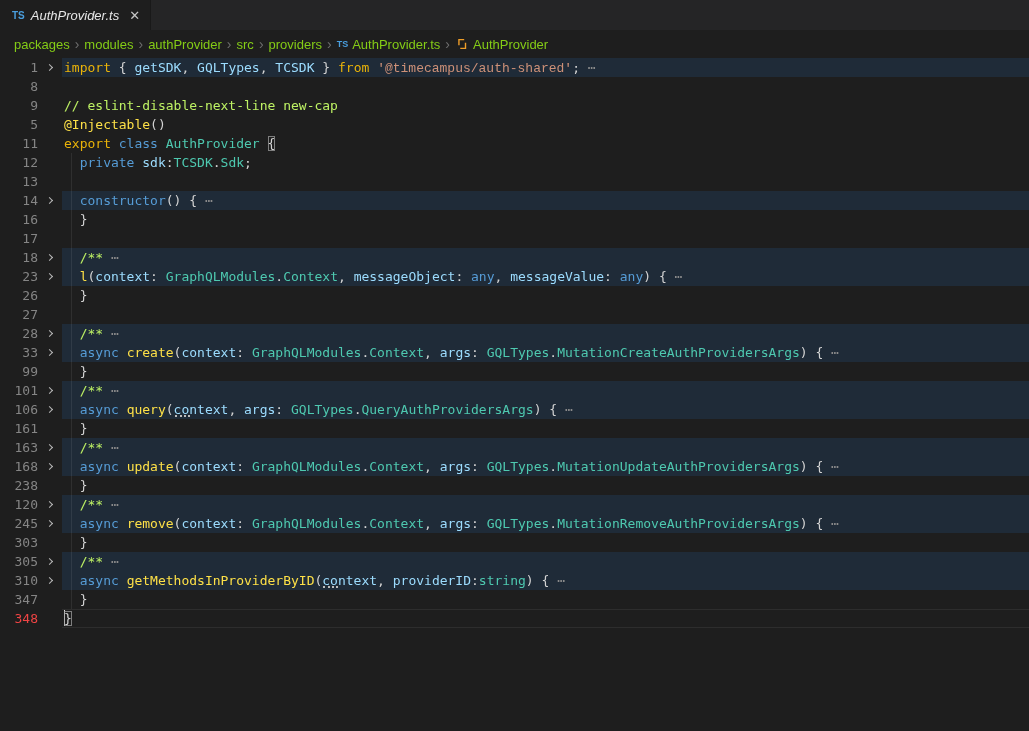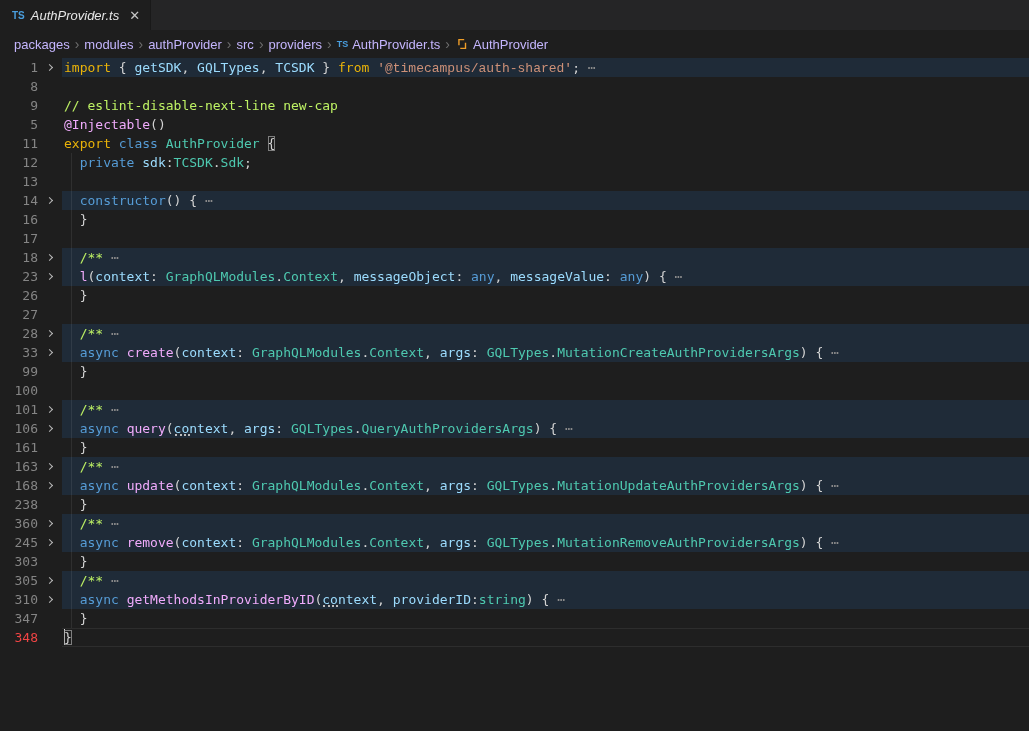--- a/index.html
+++ b/index.html
@@ -12,21 +12,21 @@
          border-right:1px solid #191919; min-width:146px; }
   .tab .ficon { font-size:10px; font-weight:700; color:#4a9edd; margin-right:6px; letter-spacing:0; }
   .tab .title { font-size:13px; font-style:italic; color:#e7e7e7; }
   .tab .close { margin-left:10px; color:#c5c5c5; font-size:13px; cursor:pointer; line-height:1; }
 
   
   .breadcrumb { height:28px; display:flex; align-items:center; padding-left:14px;
                 background:#1e1e1e; font-size:13px; color:#a9a9a9; white-space:nowrap; }
   .breadcrumb .sep { color:#6e6e6e; margin:0 5px; font-size:14px; }
   .breadcrumb .ficon { font-size:9px; font-weight:700; color:#4a9edd; margin-right:4px; }
-  .breadcrumb .crumb { color:#c4b5fd; }
+  .breadcrumb .crumb { color:#84cc16; }
   .breadcrumb .symicon { width:14px; height:14px; margin-right:4px; display:inline-block; vertical-align:-2px; }
 
   
   .editor { position:relative; width:100%; height:673px; background:#1e1e1e;
             font-family:"DejaVu Sans Mono","Liberation Mono",monospace; font-size:13px; }
   .row { display:flex; height:19px; line-height:19px; position:relative; }
   .gutter { width:62px; flex:none; display:flex; align-items:center; }
   .lnum { width:38px; text-align:right; color:#858585; font-size:13px; flex:none; }
   .lnum.active { color:#ef4444; }
   .chevcell { width:24px; flex:none; display:flex; justify-content:center; align-items:center; }
@@ -34,21 +34,21 @@
           transform:rotate(45deg); margin-right:2px; }
   .content { flex:1; position:relative; white-space:pre; padding-left:2px; color:#d4d4d4; }
   .content.hl { background:#1f2b38; }
   .row.current .content { box-shadow:inset 0 1px 0 rgba(255,255,255,0.07), inset 0 -1px 0 rgba(255,255,255,0.07); }
   .guide { position:absolute; left:9px; top:0; bottom:0; width:1px; background:rgba(255,255,255,0.08); }
 
   
   .tk-k  { color:#eab308; }   
   .tk-b  { color:#569cd6; }   
   .tk-t  { color:#4ec9b0; }   
-  .tk-f  { color:#f0abfc; }   
+  .tk-f  { color:#fde047; }   
   .tk-v  { color:#9cdcfe; }   
   .tk-s  { color:#ce9178;font-family:Liberation Mono, monospace; }   
   .tk-c  { color:#bef264; }   
   .tk-p  { color:#d4d4d4; }   
   .tk-e  { color:#8a8a8a; }   
   .tk-bm { color:#d4d4d4; outline:1px solid rgba(160,160,160,0.75); outline-offset:-1px; }
   .tk-vh { color:#9cdcfe; position:relative; display:inline-block; }
   .tk-vh::after { content:""; position:absolute; left:1px; bottom:2px; width:15px;
                   border-bottom:2px dotted #bdbdbd; }
   .cursor { display:inline-block; width:1px; height:16px; background:#dcdcdc;
@@ -212,27 +212,20 @@
     </div>
     <div class="row">
       <div class="gutter">
         <span class="lnum">99</span>
         <span class="chevcell"></span>
       </div>
       <div class="content"><span class="guide"></span><span class="tk-p">  }</span></div>
     </div>
     <div class="row">
       <div class="gutter">
-        <span class="lnum">100</span>
-        <span class="chevcell"></span>
-      </div>
-      <div class="content"><span class="guide"></span></div>
-    </div>
-    <div class="row">
-      <div class="gutter">
         <span class="lnum">101</span>
         <span class="chevcell">
           <span class="chev"></span>
         </span>
       </div>
       <div class="content hl"><span class="guide"></span><span class="tk-p">  </span><span class="tk-c">/**</span><span class="tk-e"> ⋯</span></div>
     </div>
     <div class="row">
       <div class="gutter">
         <span class="lnum">106</span>
@@ -269,21 +262,21 @@
     </div>
     <div class="row">
       <div class="gutter">
         <span class="lnum">238</span>
         <span class="chevcell"></span>
       </div>
       <div class="content"><span class="guide"></span><span class="tk-p">  }</span></div>
     </div>
     <div class="row">
       <div class="gutter">
-        <span class="lnum">360</span>
+        <span class="lnum">120</span>
         <span class="chevcell">
           <span class="chev"></span>
         </span>
       </div>
       <div class="content hl"><span class="guide"></span><span class="tk-p">  </span><span class="tk-c">/**</span><span class="tk-e"> ⋯</span></div>
     </div>
     <div class="row">
       <div class="gutter">
         <span class="lnum">245</span>
         <span class="chevcell">

